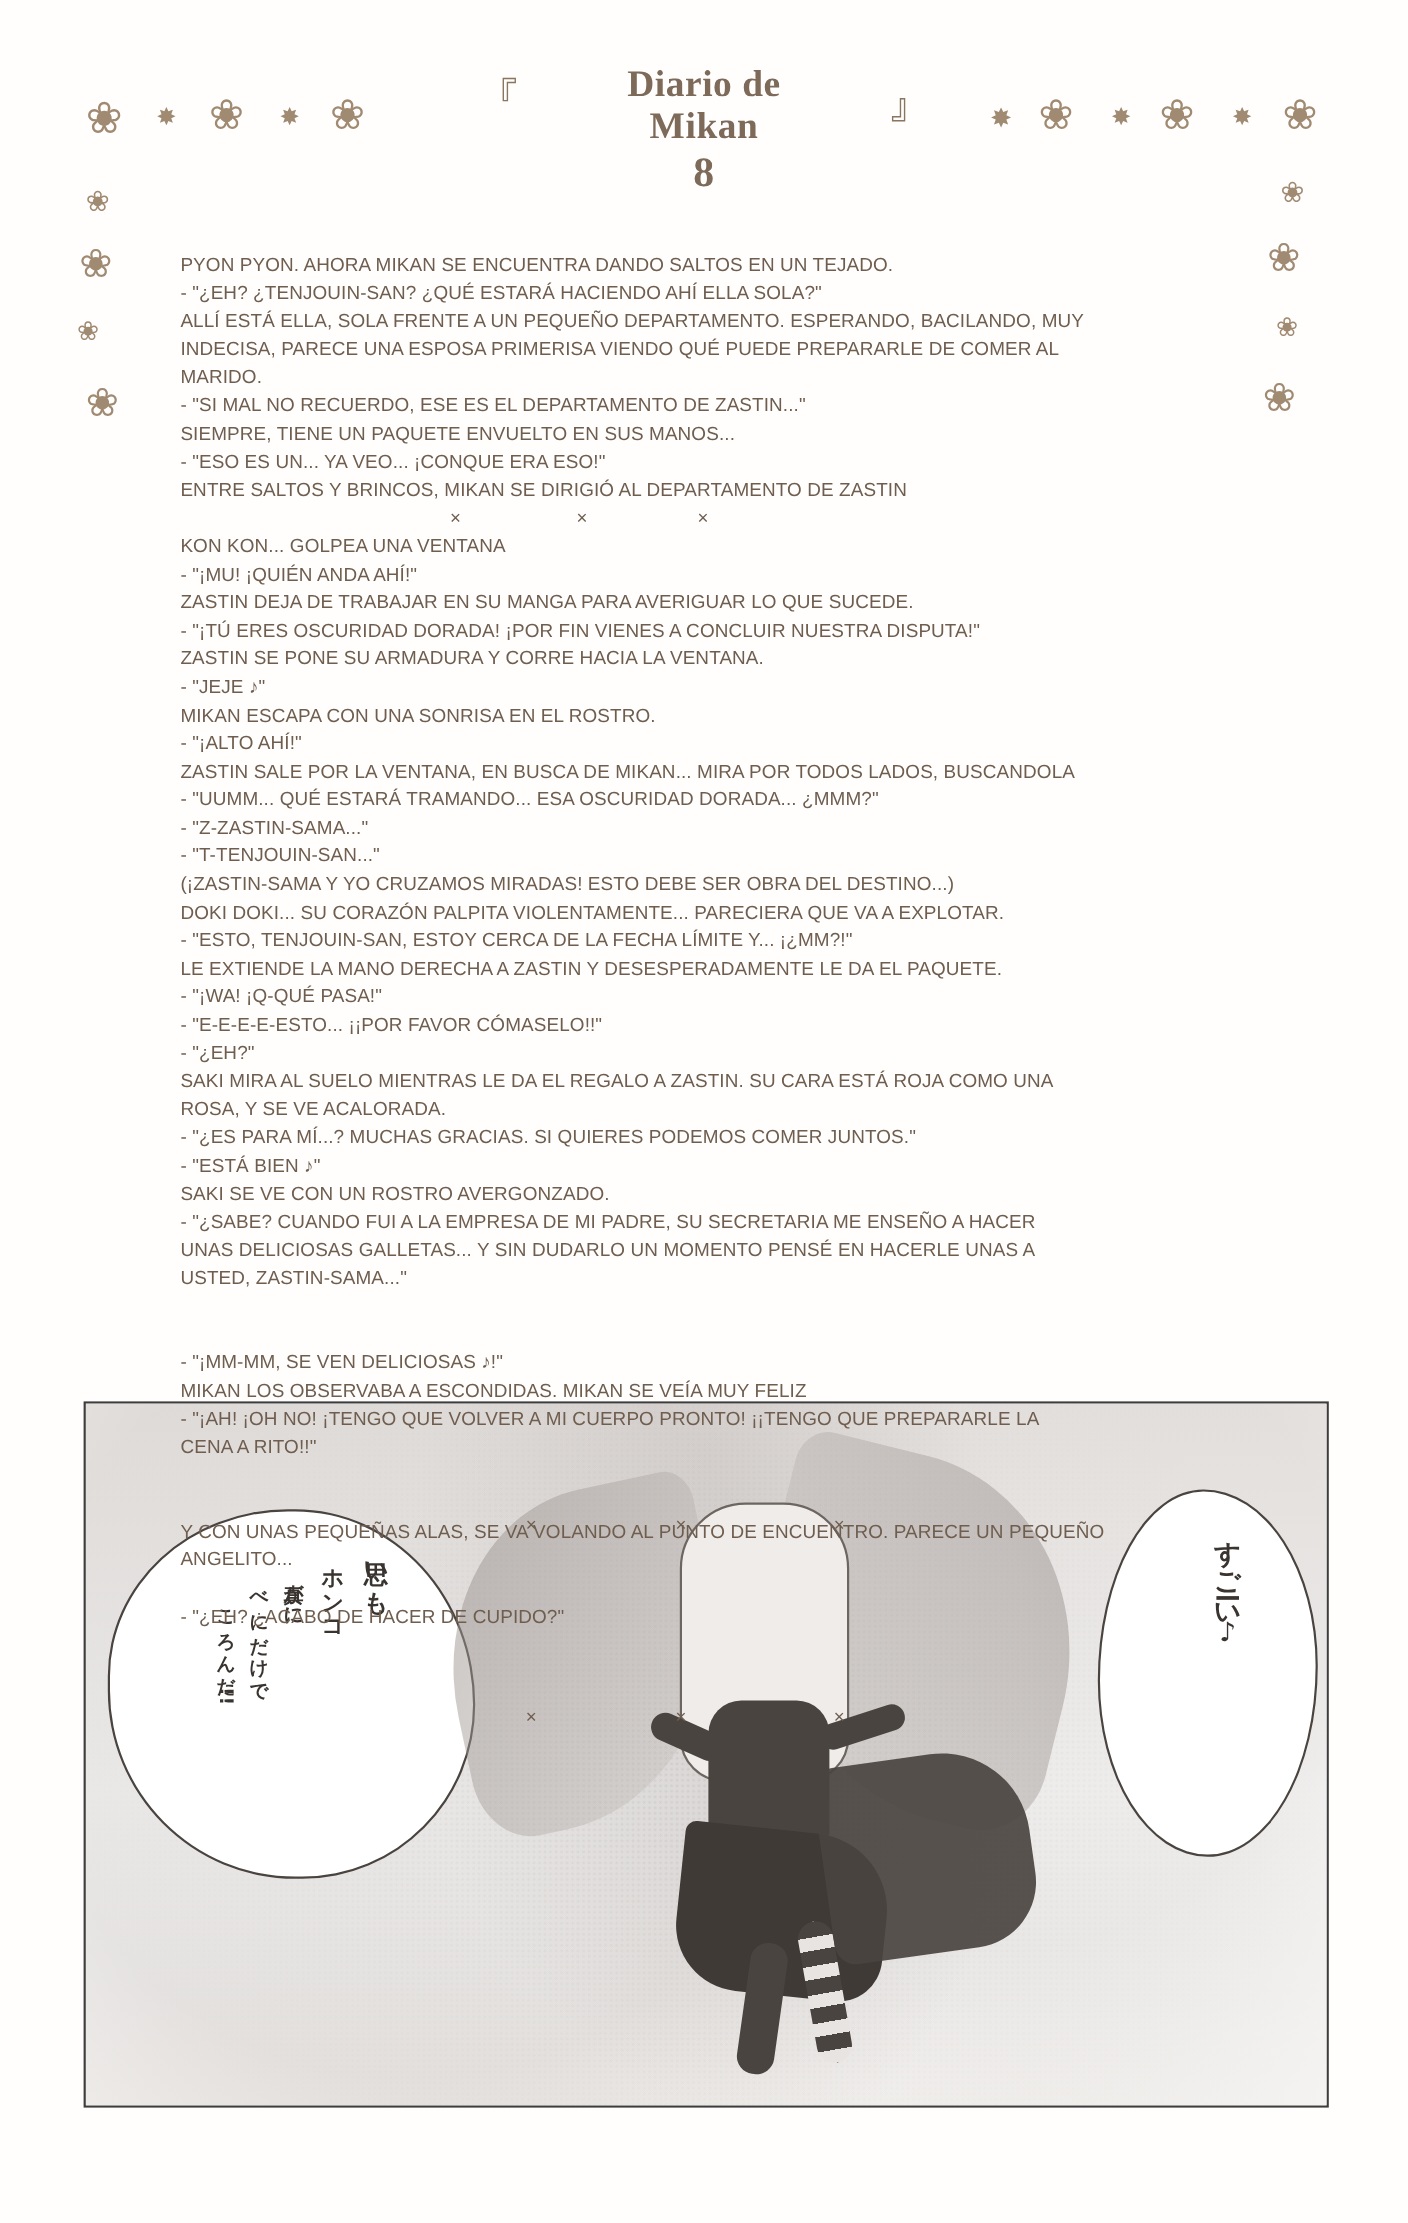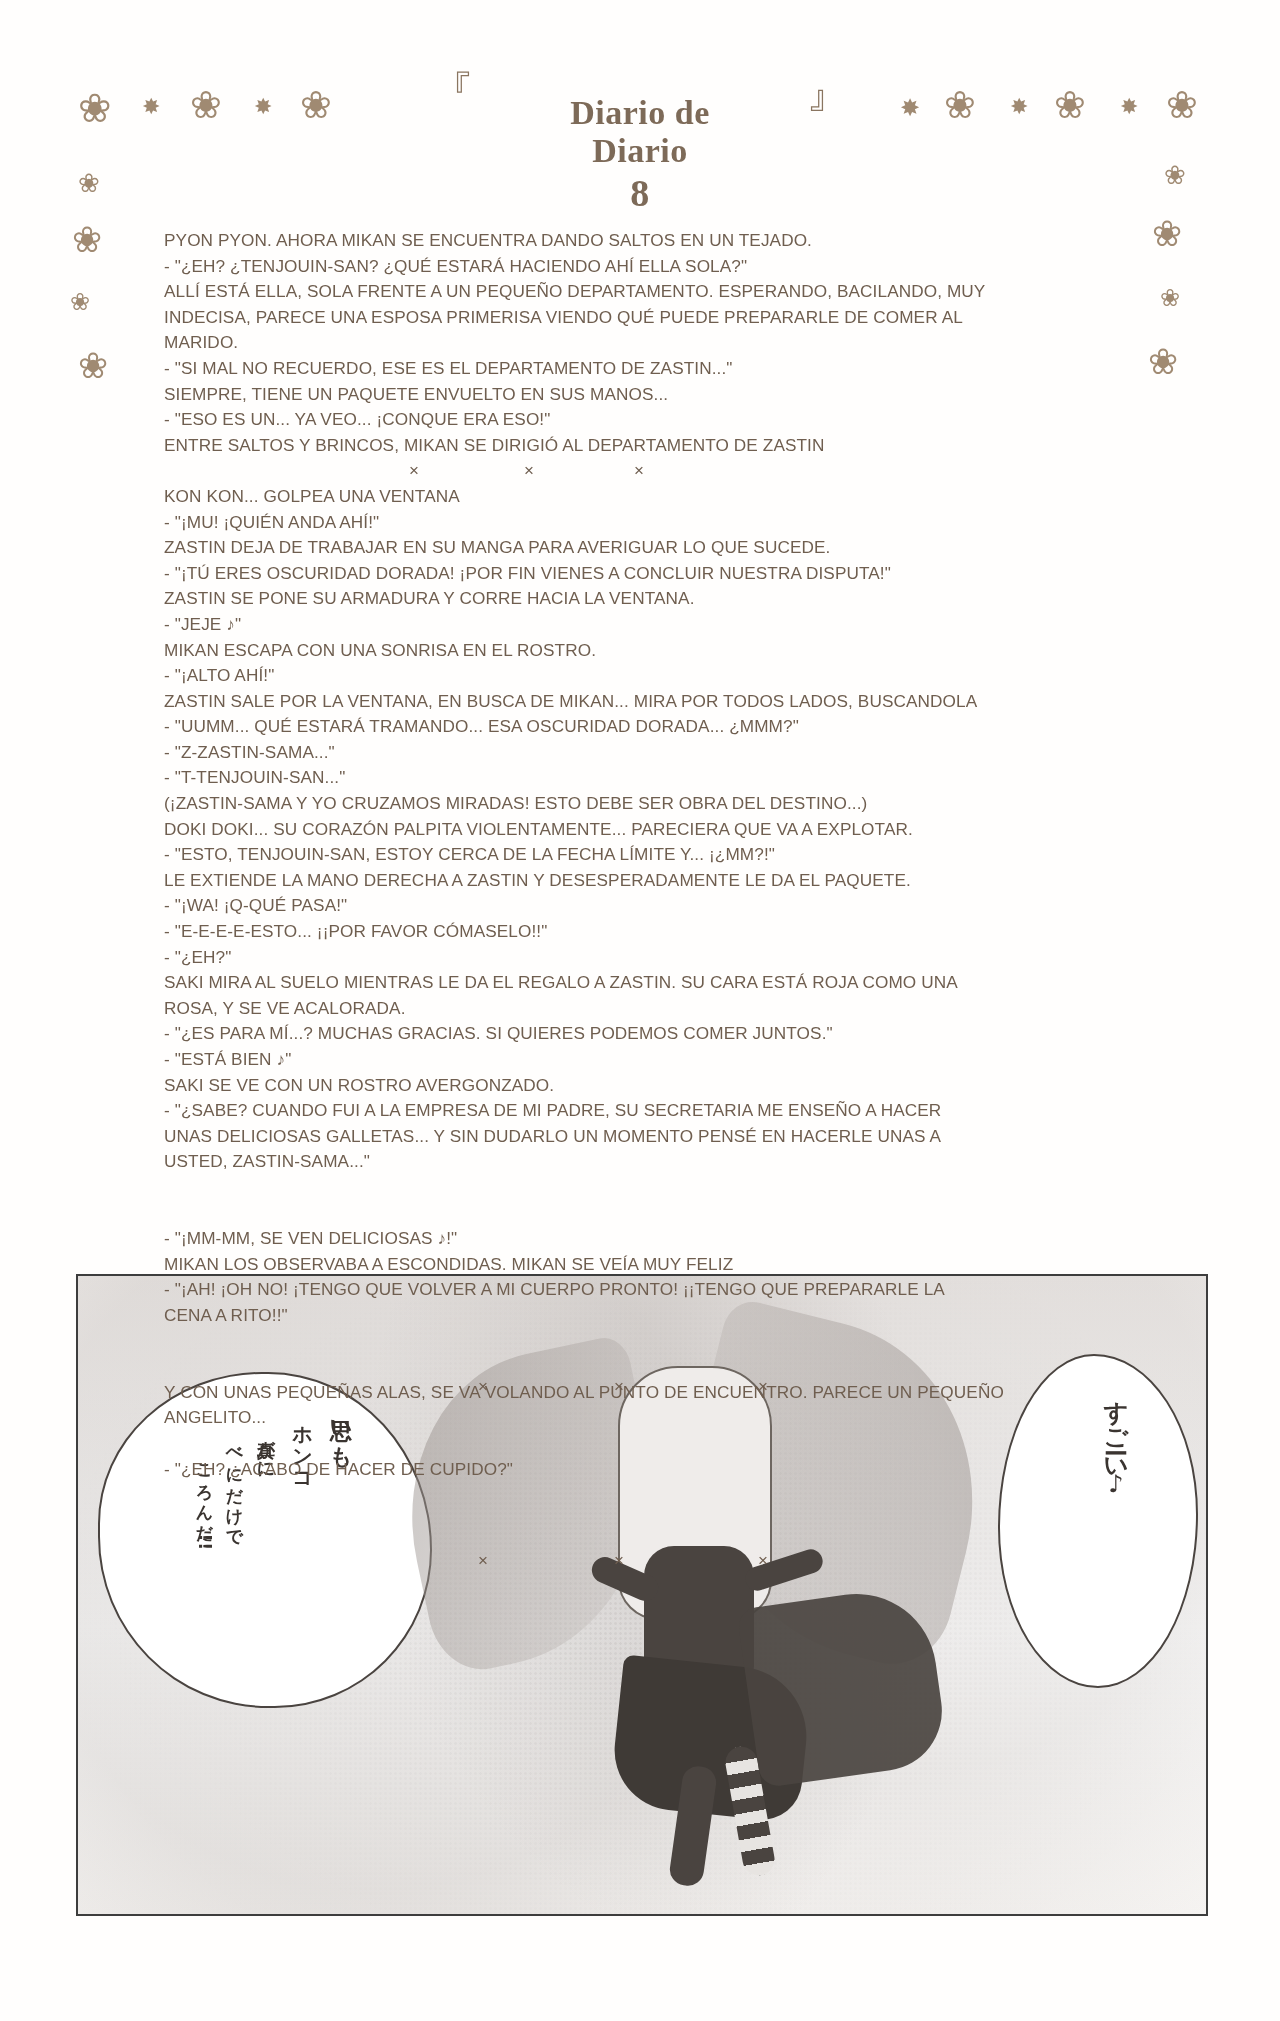--- a/index.html
+++ b/index.html
@@ -38,21 +38,20 @@
     width: 1280px;
     text-align: center;
   }
   .title {
     font-family: "Liberation Serif", serif;
     font-weight: bold;
     font-size: 34px;
     color: #7d6a58;
     line-height: 1.12;
     letter-spacing: 0.5px;
-    margin-top: 36px;
   }
   .title .num {
     display: block;
     font-size: 38px;
     margin-top: 2px;
   }
   .bracket {
     position: absolute;
     top: 70px;
     font-family: "DejaVu Sans", sans-serif;
@@ -220,21 +219,21 @@
   <div class="leaf" style="left:1164px; top:162px; font-size:26px;">❀</div>
   <div class="leaf" style="left:1152px; top:216px; font-size:36px;">❀</div>
   <div class="leaf" style="left:1160px; top:286px; font-size:24px;">❀</div>
   <div class="leaf" style="left:1148px; top:344px; font-size:36px;">❀</div>
 
   <div class="bracket left">『</div>
   <div class="bracket right">』</div>
   <div class="header">
     <div class="title">
       <span>Diario de</span><br>
-      <span>Diario</span>
+      <span>Mikan</span>
       <span class="num">8</span>
     </div>
   </div>
 
   <div class="panel">
     <div class="screentone"></div>
     <div class="dots"></div>
 
     <div class="balloon left"></div>
     <div class="balloon right"></div>

